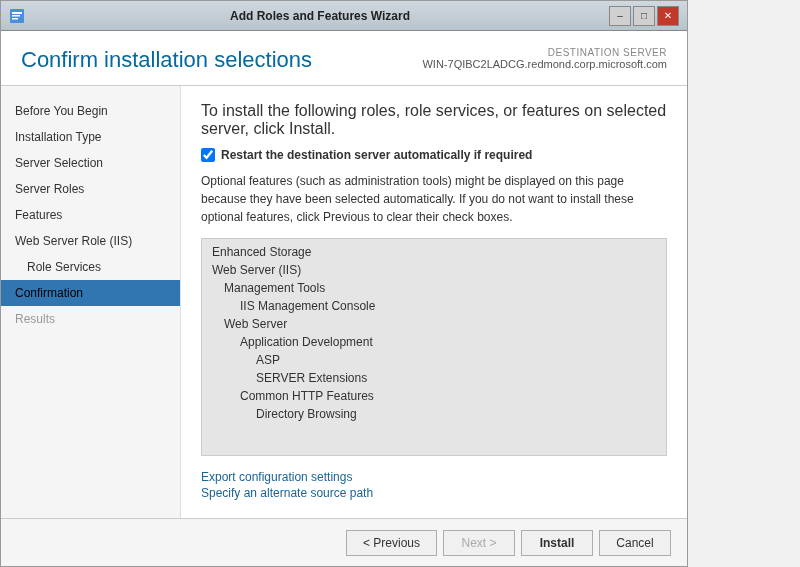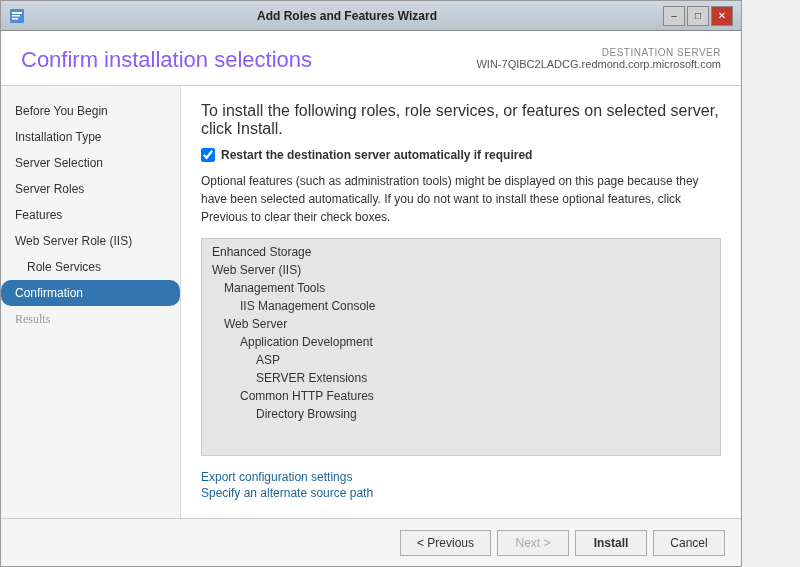--- a/index.html
+++ b/index.html
@@ -7,21 +7,21 @@
       font-family: 'Segoe UI', Tahoma, Geneva, Verdana, sans-serif;
       font-size: 13px;
       background: #f0f0f0;
       width: 800px;
       height: 567px;
       overflow: hidden;
     }
 
     
     .window {
-      width: 742px;
+      width: 688px;
       height: 567px;
       border: 1px solid #999;
       display: flex;
       flex-direction: column;
     }
 
     .title-bar {
       background: linear-gradient(to bottom, #d0d8e0, #b8c4cc);
       height: 30px;
       display: flex;
@@ -84,21 +84,21 @@
       padding: 16px 20px 12px 20px;
       border-bottom: 1px solid #ccc;
       display: flex;
       justify-content: space-between;
       align-items: flex-start;
       flex-shrink: 0;
     }
 
     .wizard-title {
       font-size: 22px;
-      color: #8b5cf6;
+      color: #0369a1;
       font-weight: 300;
     }
 
     .destination-server {
       text-align: right;
       font-size: 11px;
       color: #555;
     }
 
     .destination-label {
@@ -132,31 +132,29 @@
 
     .sidebar-item {
       padding: 6px 14px;
       font-size: 12px;
       color: #333;
       cursor: pointer;
     }
 
     .sidebar-item.active {
       background: #3276b1;
-      color: #ffffff;
-      border-radius: 10px;
+      color: #000000;
     }
 
     .sidebar-item.sub {
       padding-left: 26px;
     }
 
     .sidebar-item.disabled {
       color: #999;
-      font-family: Liberation Serif, serif;
     }
 
     
     .main-panel {
       flex: 1;
       padding: 16px 20px;
       display: flex;
       flex-direction: column;
       overflow: hidden;
     }

